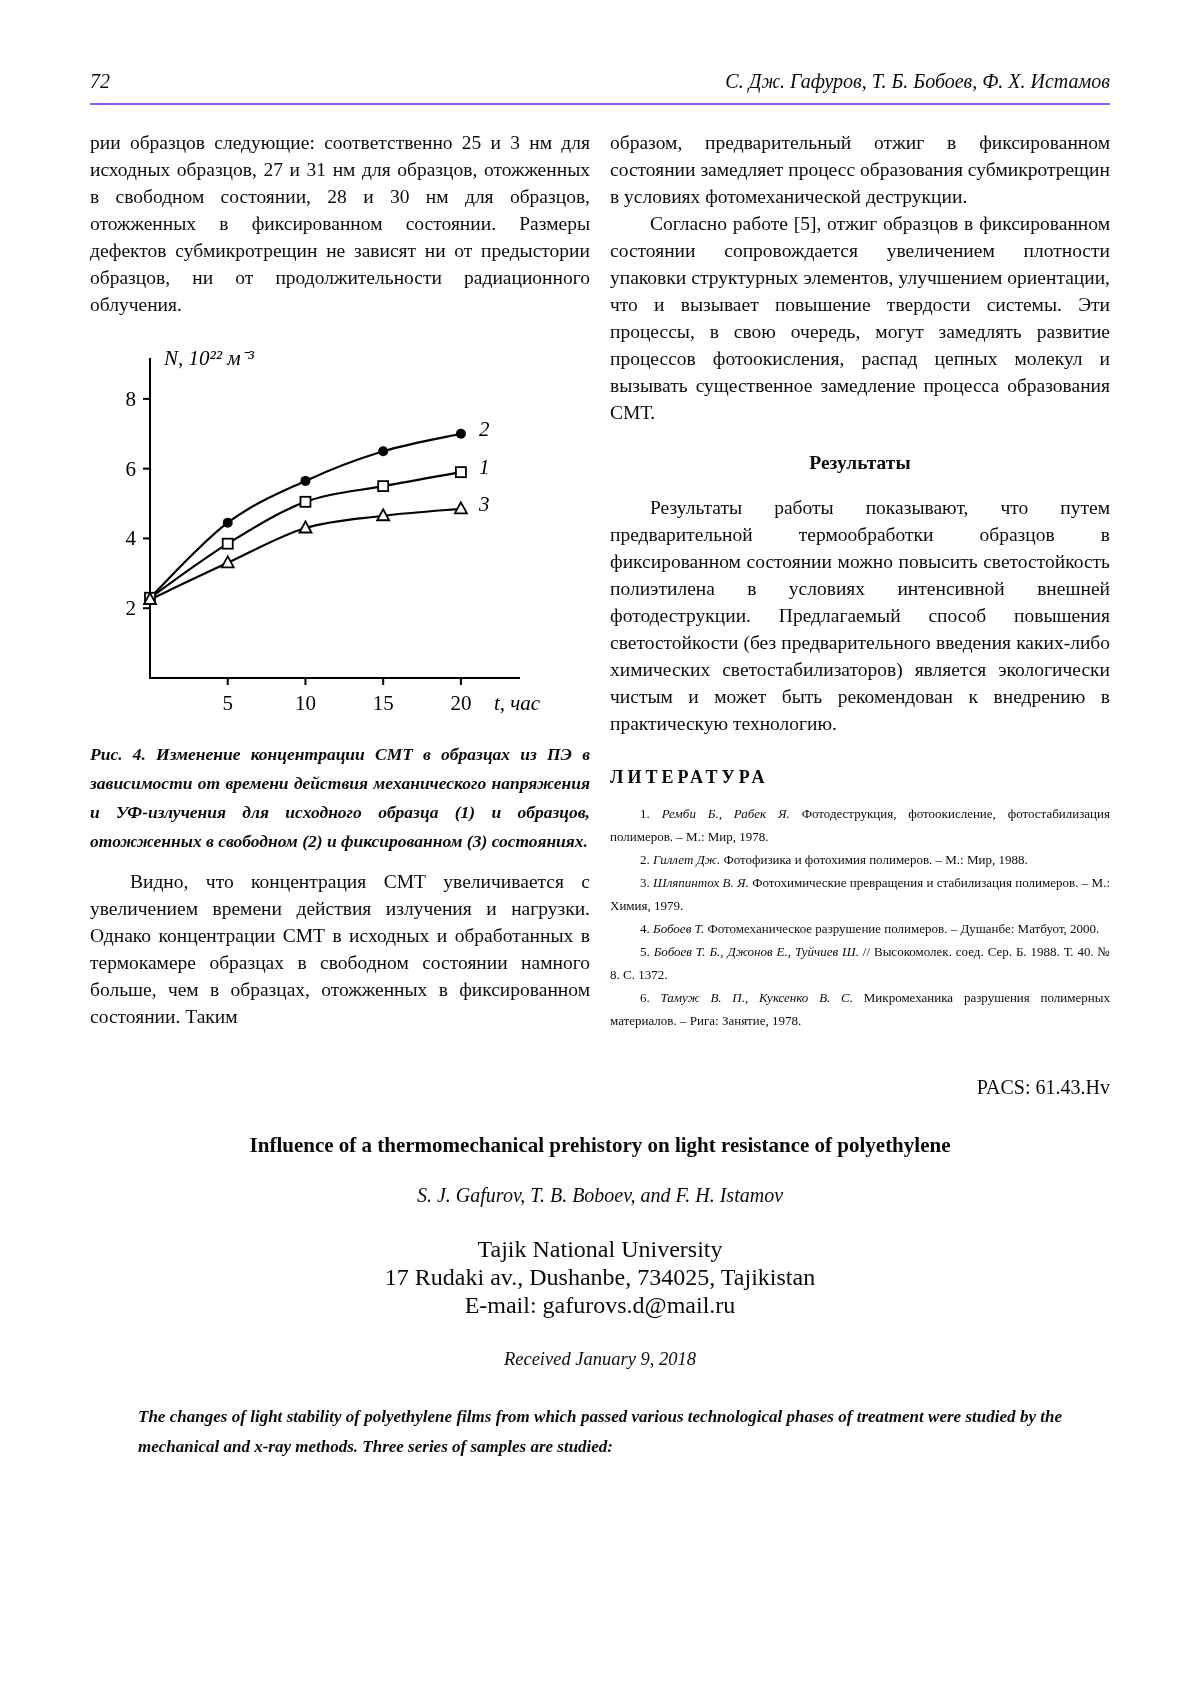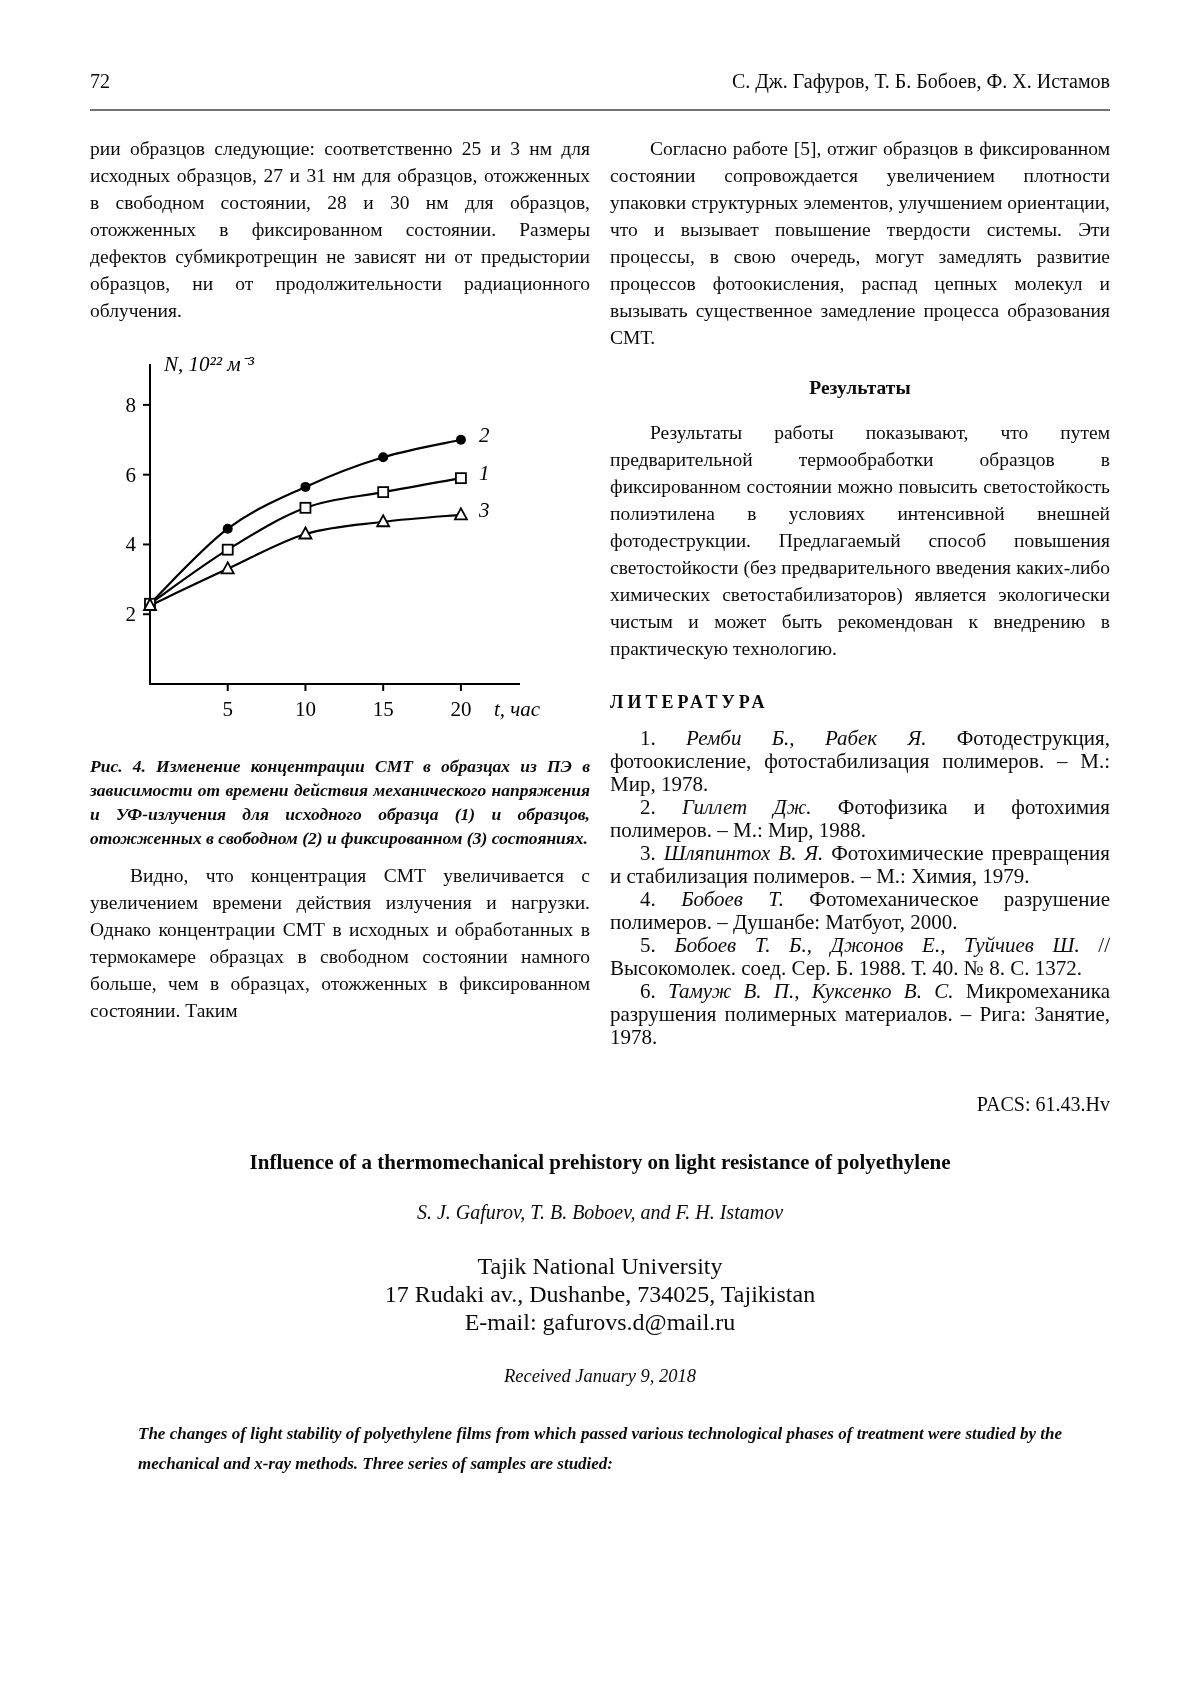--- a/index.html
+++ b/index.html
@@ -6,47 +6,47 @@
   html, body { background: #ffffff; }
   body {
     width: 1200px; height: 1698px; overflow: hidden;
     font-family: "Liberation Serif", serif;
     color: #0b0b0b;
   }
   .page { padding: 70px 90px 0 90px; }
 
   .running-head {
     display: flex; justify-content: space-between; align-items: baseline;
-    font-size: 20px; 
-    padding-bottom: 16px; border-bottom: 2px solid #737373;
+    font-size: 20px; font-style: italic;
+    padding-bottom: 10px; border-bottom: 2px solid #8b5cf6;
   }
 
   .columns { display: flex; gap: 20px; margin-top: 24px; }
   .col { flex: 1 1 0; min-width: 0; }
 
   p.body-text { font-size: 19.5px; line-height: 27px; text-align: justify; }
   p.indent { text-indent: 40px; }
 
   figure { margin: 16px 0 12px 0; }
   figure svg { display: block; }
   figcaption {
-    font-size: 17.5px; line-height: 24px;
+    font-size: 17.5px; line-height: 29px;
     font-weight: bold; font-style: italic;
-    text-align: justify; margin-top: 16px;
+    text-align: justify; margin-top: 8px;
   }
 
   h3.section-head {
     font-size: 19.5px; font-weight: bold; text-align: center;
     margin: 26px 0 20px 0;
   }
   h3.lit-head {
     font-size: 18px; font-weight: bold; 
     letter-spacing: 4px; margin: 30px 0 14px 0;
   }
-  p.ref { font-size: 21px; line-height: 23px; text-align: justify; text-indent: 30px; }
+  p.ref { font-size: 13px; line-height: 23px; text-align: justify; text-indent: 30px; }
   .ref-authors { font-style: italic; }
 
   .english { margin-top: 44px; }
   .pacs { text-align: right; font-size: 20px; }
   .title-en { text-align: center; font-size: 21px; font-weight: bold; margin-top: 34px; }
   .authors-en { text-align: center; font-size: 20px; font-style: italic; margin-top: 26px; }
   .affil-block { margin-top: 28px; }
   .affil { text-align: center; font-size: 24px; line-height: 28px; }
   .received { text-align: center; font-size: 18.5px; font-style: italic; margin-top: 30px; }
   .abstract {
@@ -114,20 +114,21 @@
             <polygon points="370.9090909090909,168.2888888888889 364.9090909090909,179.2888888888889 376.9090909090909,179.2888888888889" fill="#fff" stroke="#000" stroke-width="1.8"></polygon>
             <text x="388.9090909090909" y="176.7888888888889" font-size="21" font-style="italic" font-family="Liberation Serif, serif" fill="#000">3</text>
           </svg>
         <figcaption>Рис. 4. Изменение концентрации СМТ в образцах из ПЭ в зависимости от времени действия механического напряжения и УФ-излучения для исходного образца (1) и образцов, отожженных в свободном (2) и фиксированном (3) состояниях.</figcaption>
       </figure>
 
       <p class="body-text indent">Видно, что концентрация СМТ увеличивается с увеличением времени действия излучения и нагрузки. Однако концентрации СМТ в исходных и обработанных в термокамере образцах в свободном состоянии намного больше, чем в образцах, отожженных в фиксированном состоянии. Таким</p>
     </div>
 
     <div class="col">
+      <p class="body-text">образом, предварительный отжиг в фиксированном состоянии замедляет процесс образования субмикротрещин в условиях фотомеханической деструкции.</p>
       <p class="body-text indent">Согласно работе [5], отжиг образцов в фиксированном состоянии сопровождается увеличением плотности упаковки структурных элементов, улучшением ориентации, что и вызывает повышение твердости системы. Эти процессы, в свою очередь, могут замедлять развитие процессов фотоокисления, распад цепных молекул и вызывать существенное замедление процесса образования СМТ.</p>
 
       <h3 class="section-head">Результаты</h3>
       <p class="body-text indent">Результаты работы показывают, что путем предварительной термообработки образцов в фиксированном состоянии можно повысить светостойкость полиэтилена в условиях интенсивной внешней фотодеструкции. Предлагаемый способ повышения светостойкости (без предварительного введения каких-либо химических светостабилизаторов) является экологически чистым и может быть рекомендован к внедрению в практическую технологию.</p>
 
       <h3 class="lit-head">ЛИТЕРАТУРА</h3>
 
       <div>
         <p class="ref"><span class="ref-num">1. </span><span class="ref-authors">Ремби Б., Рабек Я. </span><span>Фотодеструкция, фотоокисление, фотостабилизация полимеров. – М.: Мир, 1978.</span></p>
         <p class="ref"><span class="ref-num">2. </span><span class="ref-authors">Гиллет Дж. </span><span>Фотофизика и фотохимия полимеров. – М.: Мир, 1988.</span></p>

